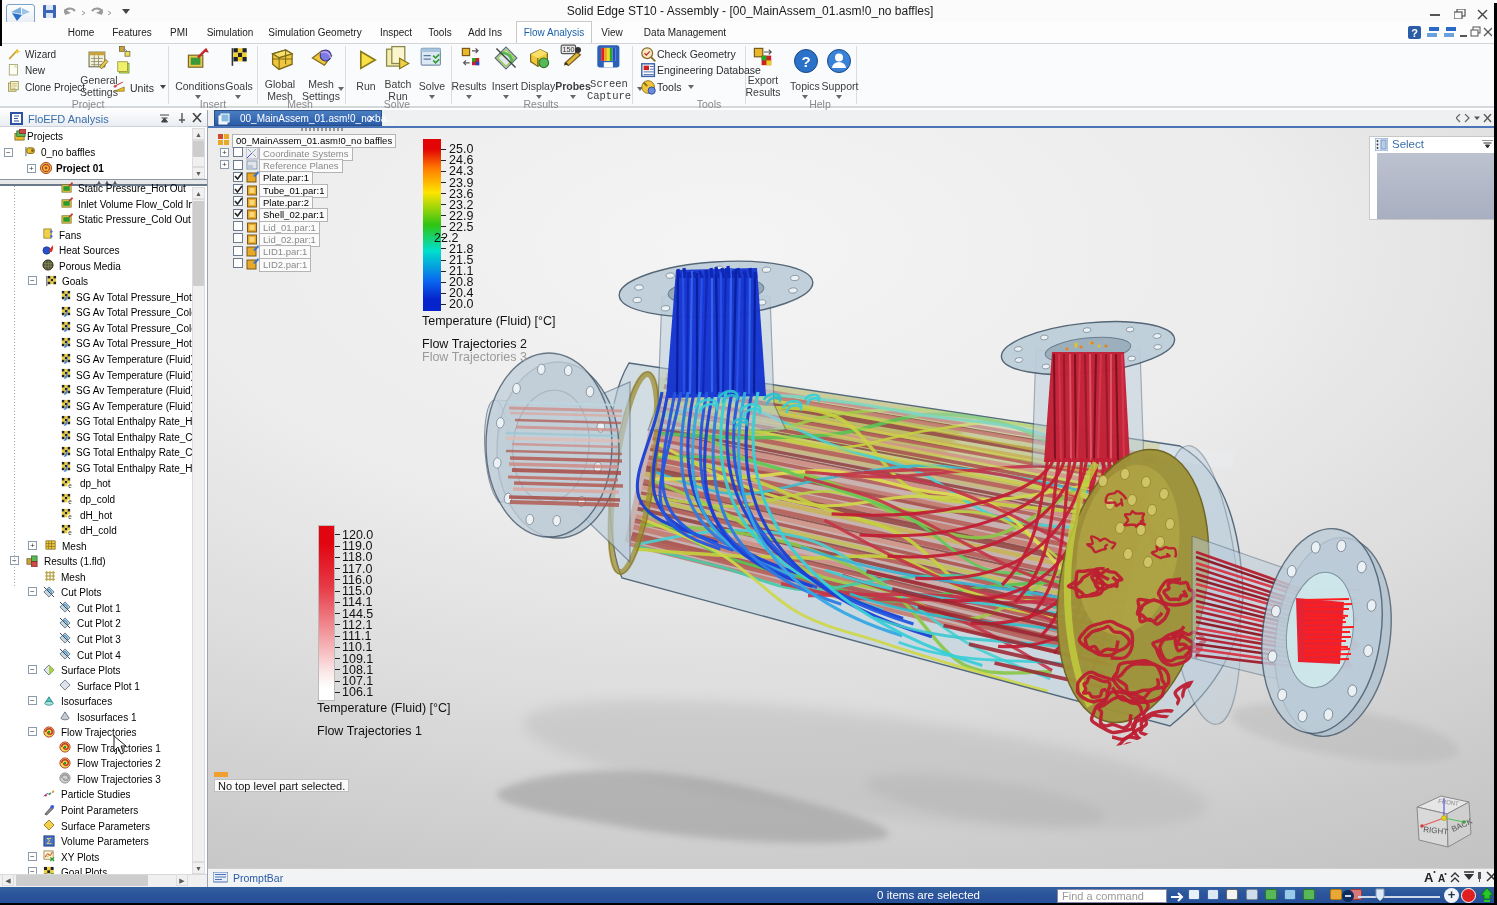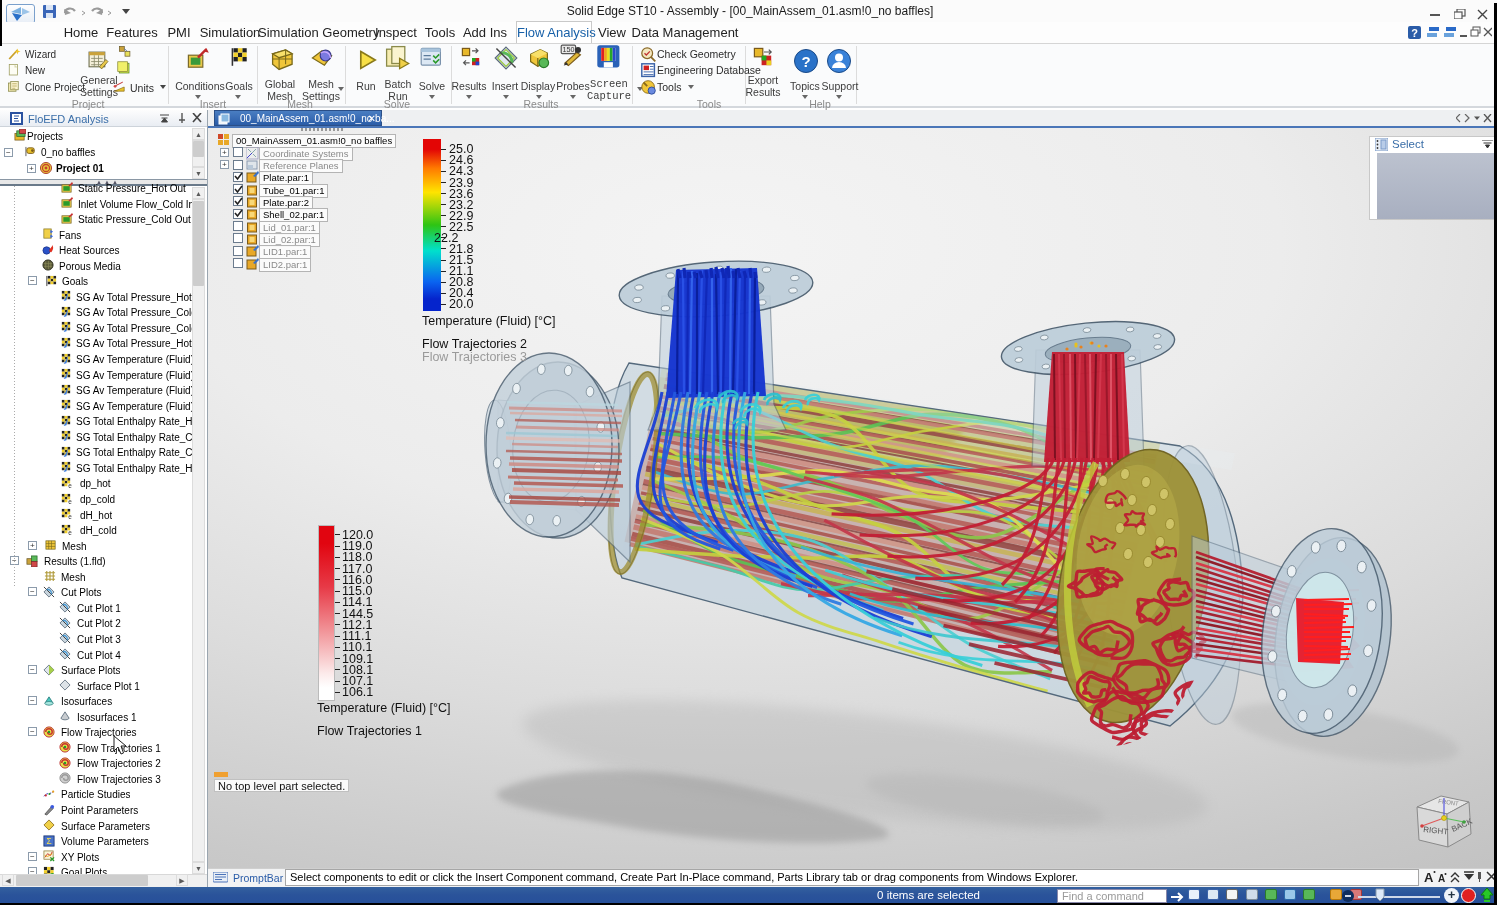--- a/index.html
+++ b/index.html
@@ -1,21 +1,21 @@
 <!DOCTYPE html>
 <html><head><meta charset="utf-8">
 <style>
 *{margin:0;padding:0;box-sizing:border-box;}
 html,body{width:1497px;height:905px;overflow:hidden;font-family:"Liberation Sans",sans-serif;background:#fff;}
 .abs{position:absolute;}
 #page{position:relative;width:1497px;height:905px;}
 
 #titlebar{left:0;top:0;width:1497px;height:22px;background:#fbfbfb;}
 #tabrow{left:0;top:22px;width:1497px;height:22px;background:#fdfdfd;border-bottom:1px solid #d5d5d5;}
-.rtab{position:absolute;top:0;height:22px;line-height:22px;font-size:13px;color:#222;text-align:center;white-space:nowrap;}
+.rtab{position:absolute;top:0;height:22px;line-height:22px;font-size:10px;color:#222;text-align:center;white-space:nowrap;}
 .rtab.active{background:#fff;border:1px solid #c9c9c9;border-bottom:none;color:#1760a8;top:21px !important;height:22px;}
 #ribbon{left:0;top:44px;width:1497px;height:64px;background:#fafbfc;border-bottom:2px solid #d4d8dd;}
 .rsep{position:absolute;top:2px;height:58px;width:1px;background:#dcdcdc;}
 .rlabel{position:absolute;font-size:10.5px;color:#3c3c3c;text-align:center;line-height:12px;}
 .rgroup{position:absolute;top:54px;font-size:10.5px;color:#8a8a8a;text-align:center;}
 .caret{position:absolute;width:0;height:0;border-left:3px solid transparent;border-right:3px solid transparent;border-top:4px solid #666;}
 .smallrow{position:absolute;font-size:10px;color:#2c2c2c;white-space:nowrap;}
 
 #leftpanel{left:0;top:110px;width:208px;height:777px;background:#fff;border-right:1px solid #9aa5af;}
 #lp-head{position:absolute;left:0;top:0;width:207px;height:17px;background:linear-gradient(#fefefe,#e9edf3);border-bottom:1px solid #c9ced6;}
@@ -247,21 +247,21 @@
     </svg>
 <div class="rlabel" style="left:512px;top:80px;width:52px;">Display</div>
 <div class="caret" style="left:536px;top:95px;"></div>
 <svg class="abs" style="left:560px;top:44px" width="24" height="24" viewBox="0 0 20 20">
       <rect x="1" y="1" width="12" height="7" rx="1" fill="#e8e8e8" stroke="#555"></rect>
       <text x="7" y="7" font-size="6" text-anchor="middle" fill="#333">150</text>
       <path d="M4,16 L14,7 L17,9 L7,18 Z" fill="#e0b83a" stroke="#7a5a1a"></path>
       <path d="M3,18 l2,-3 2,2 Z" fill="#333"></path>
       <circle cx="15" cy="5" r="2.5" fill="#333"></circle>
     </svg>
-<div class="rlabel" style="left:550px;top:80px;width:46px;">Probes</div>
+<div class="rlabel" style="left:550px;top:80px;width:46px;font-weight:bold;">Probes</div>
 <div class="caret" style="left:570px;top:95px;"></div>
 <svg class="abs" style="left:596px;top:44px" width="26" height="26" viewBox="0 0 20 20">
       <rect x="1" y="1" width="17" height="17" rx="2" fill="#2a62b8"></rect>
       <rect x="4" y="3" width="11" height="10" fill="#fff"></rect>
       <rect x="4" y="3" width="2.2" height="10" fill="#e02020"></rect>
       <rect x="6.2" y="3" width="2.2" height="10" fill="#f0a020"></rect>
       <rect x="8.4" y="3" width="2.2" height="10" fill="#e8e020"></rect>
       <rect x="10.6" y="3" width="2.2" height="10" fill="#28a828"></rect>
       <rect x="12.8" y="3" width="2.2" height="10" fill="#2848c8"></rect>
       <rect x="6" y="14" width="7" height="4" fill="#fff"></rect>
@@ -1391,21 +1391,20 @@
 <circle cx="36" cy="32" r="2.5" fill="#e8d020" stroke="#a89000" stroke-width="0.6"></circle>
 <circle cx="14" cy="40" r="1.8" fill="#d04040"></circle>
 <circle cx="56" cy="36" r="1.8" fill="#40a040"></circle>
 </svg>
 <div class="abs" id="promptbar"></div>
 <svg class="abs" style="left:213px;top:872px" width="15" height="11">
       <rect x="0" y="0" width="15" height="10" rx="1" fill="#e8eef6" stroke="#4a72b8"></rect>
       <path d="M2,2.5 h11 M2,5 h11 M2,7.5 h7" stroke="#4a72b8" stroke-width="1"></path>
     </svg>
 <div class="abs" style="left:233px;top:872px;font-size:10.5px;color:#2a5ca8;">PromptBar</div>
-<div class="abs" id="promptinput" style="left:285px;top:869px;">Select components to edit or click the Insert Component command, Create Part In-Place command, Parts Library tab or drag components from Windows Explorer.</div>
 <svg class="abs" style="left:1424px;top:869px" width="60" height="16">
 <text x="0" y="13" font-size="13" font-weight="bold" fill="#222">A</text>
       <circle cx="10.5" cy="3" r="1" fill="#222"></circle>
 <text x="14" y="13" font-size="10" font-weight="bold" fill="#222">A</text>
       <circle cx="21.5" cy="5" r="1" fill="#222"></circle>
 <path d="M27,8 l4,-4 4,4 M27,13 l4,-4 4,4" stroke="#333" stroke-width="1.4" fill="none"></path>
 <path d="M40,5 h10 l-5,6 Z" fill="#333"></path>
       <path d="M40,3 h10" stroke="#333" stroke-width="1.5"></path>
 <rect x="54" y="3" width="3" height="7" fill="#555"></rect>
       <path d="M55.5,10 v3" stroke="#555"></path>

